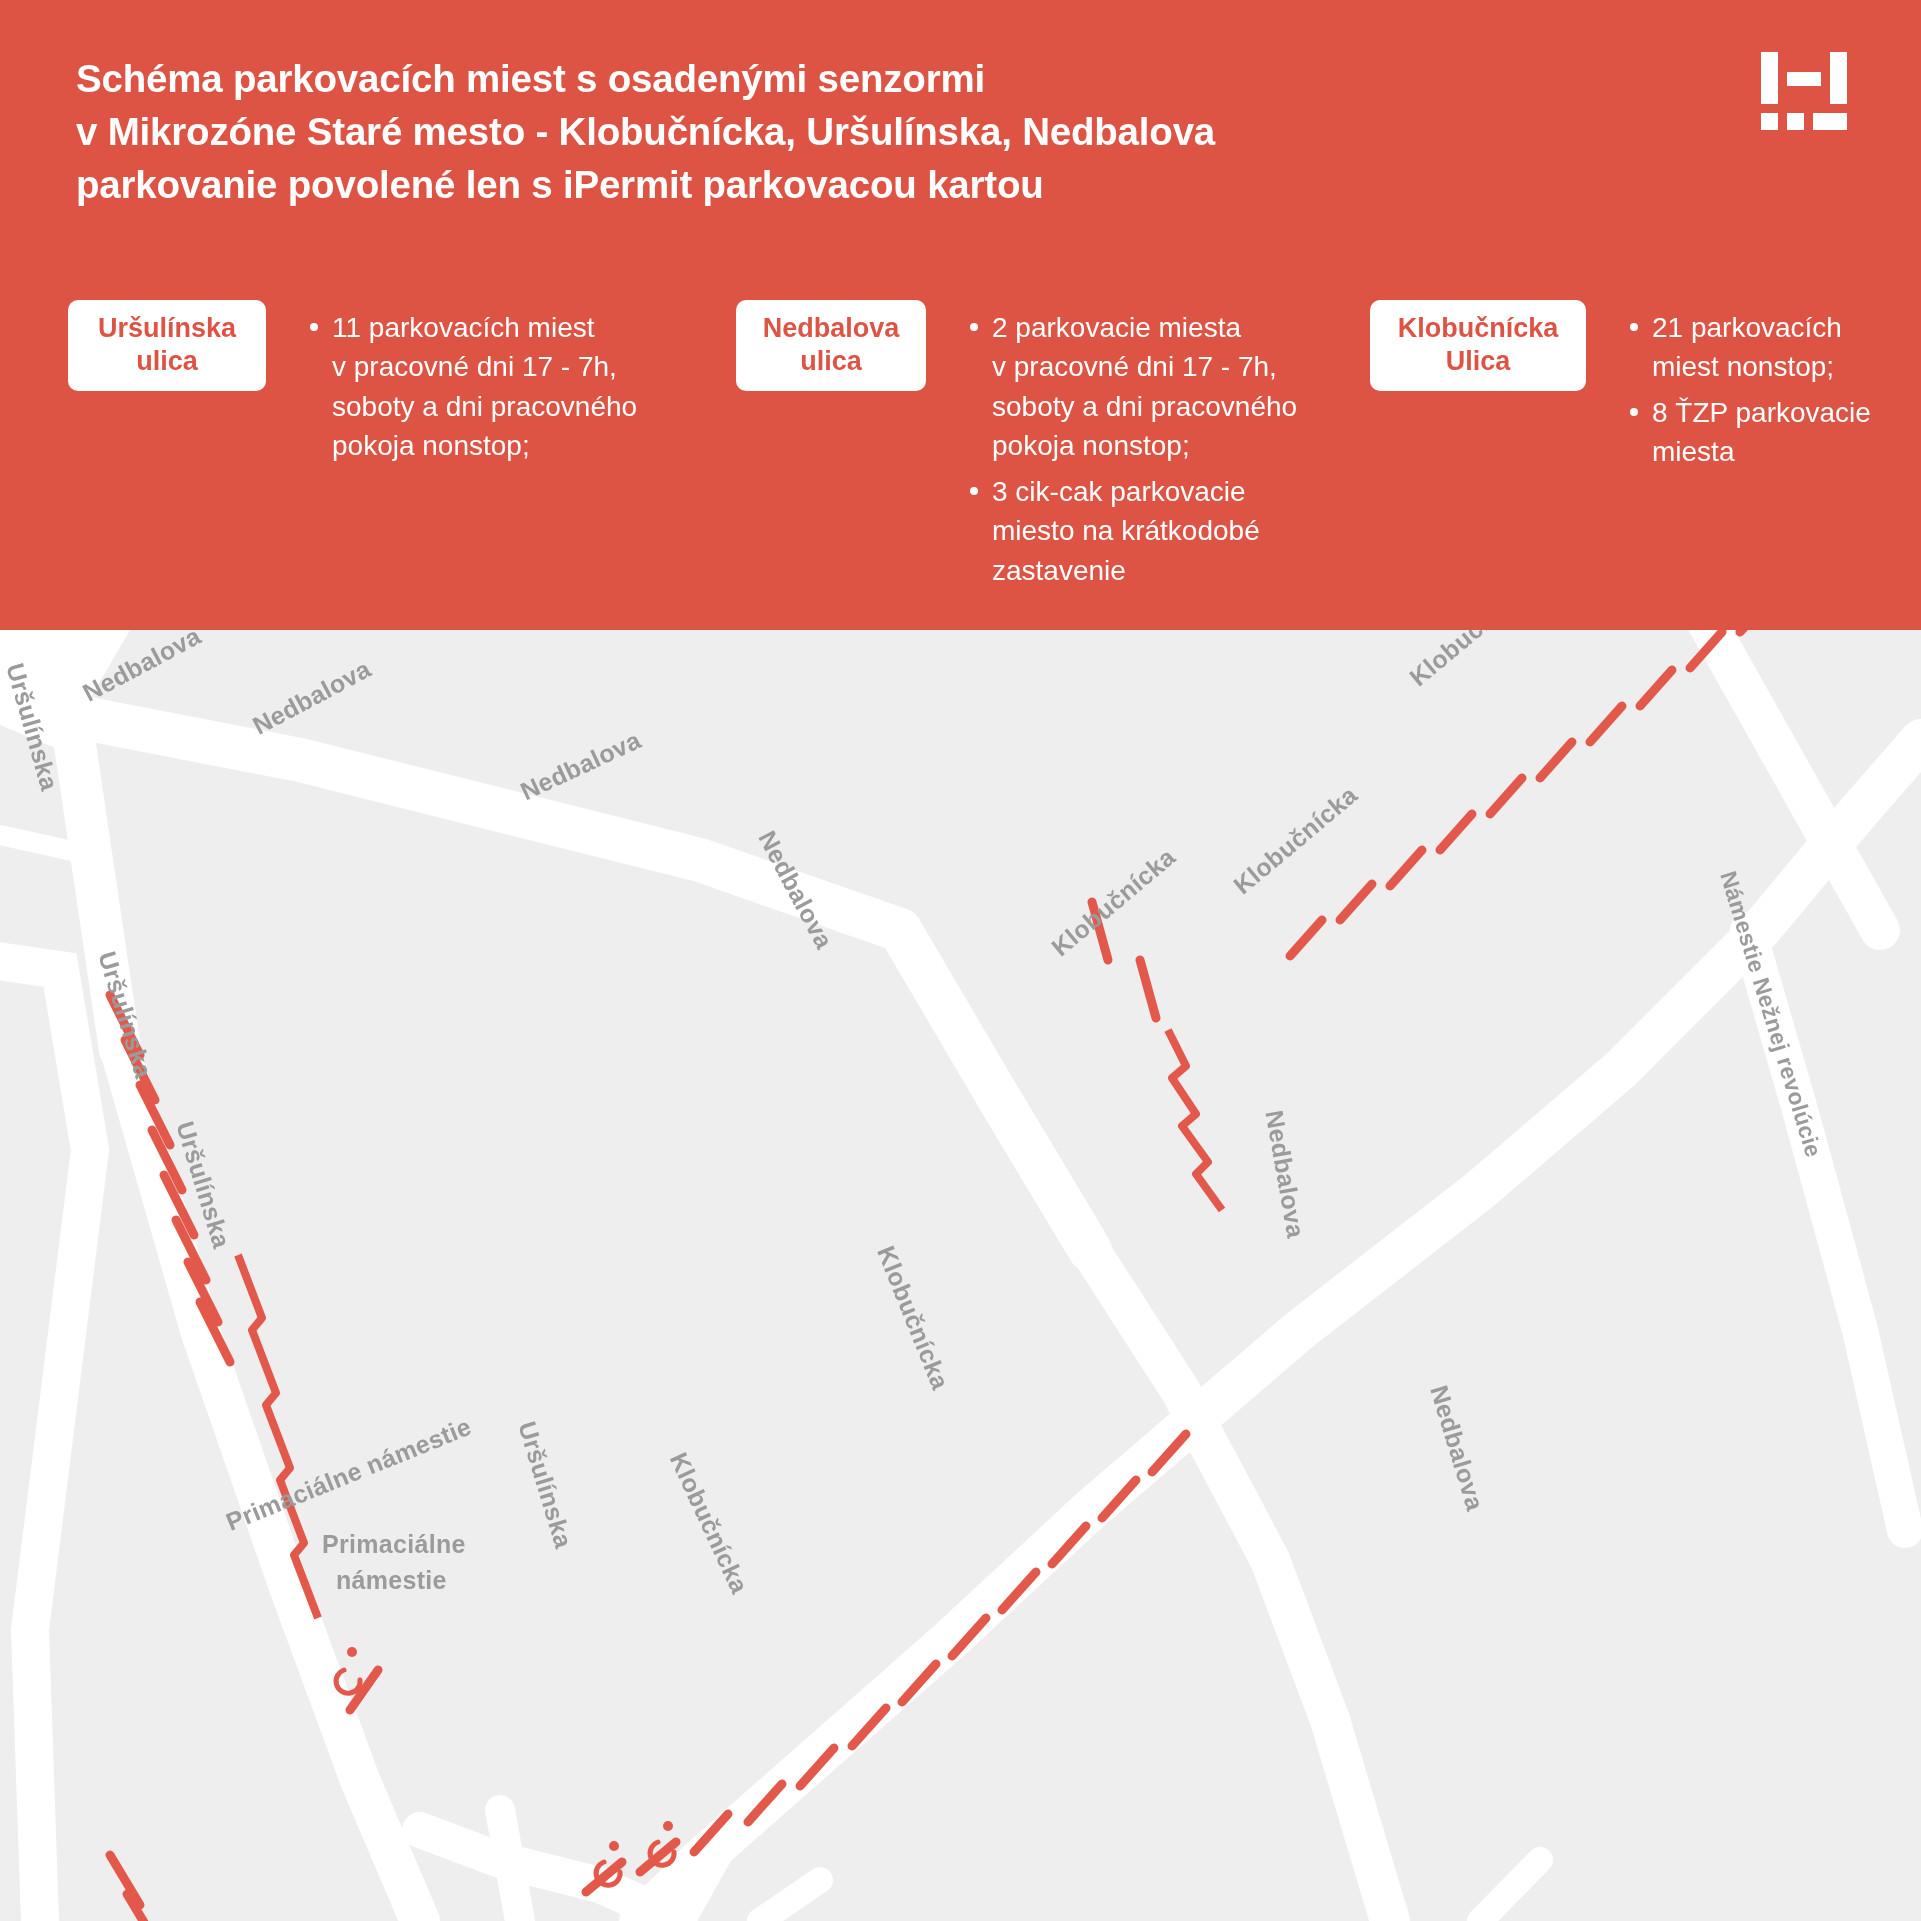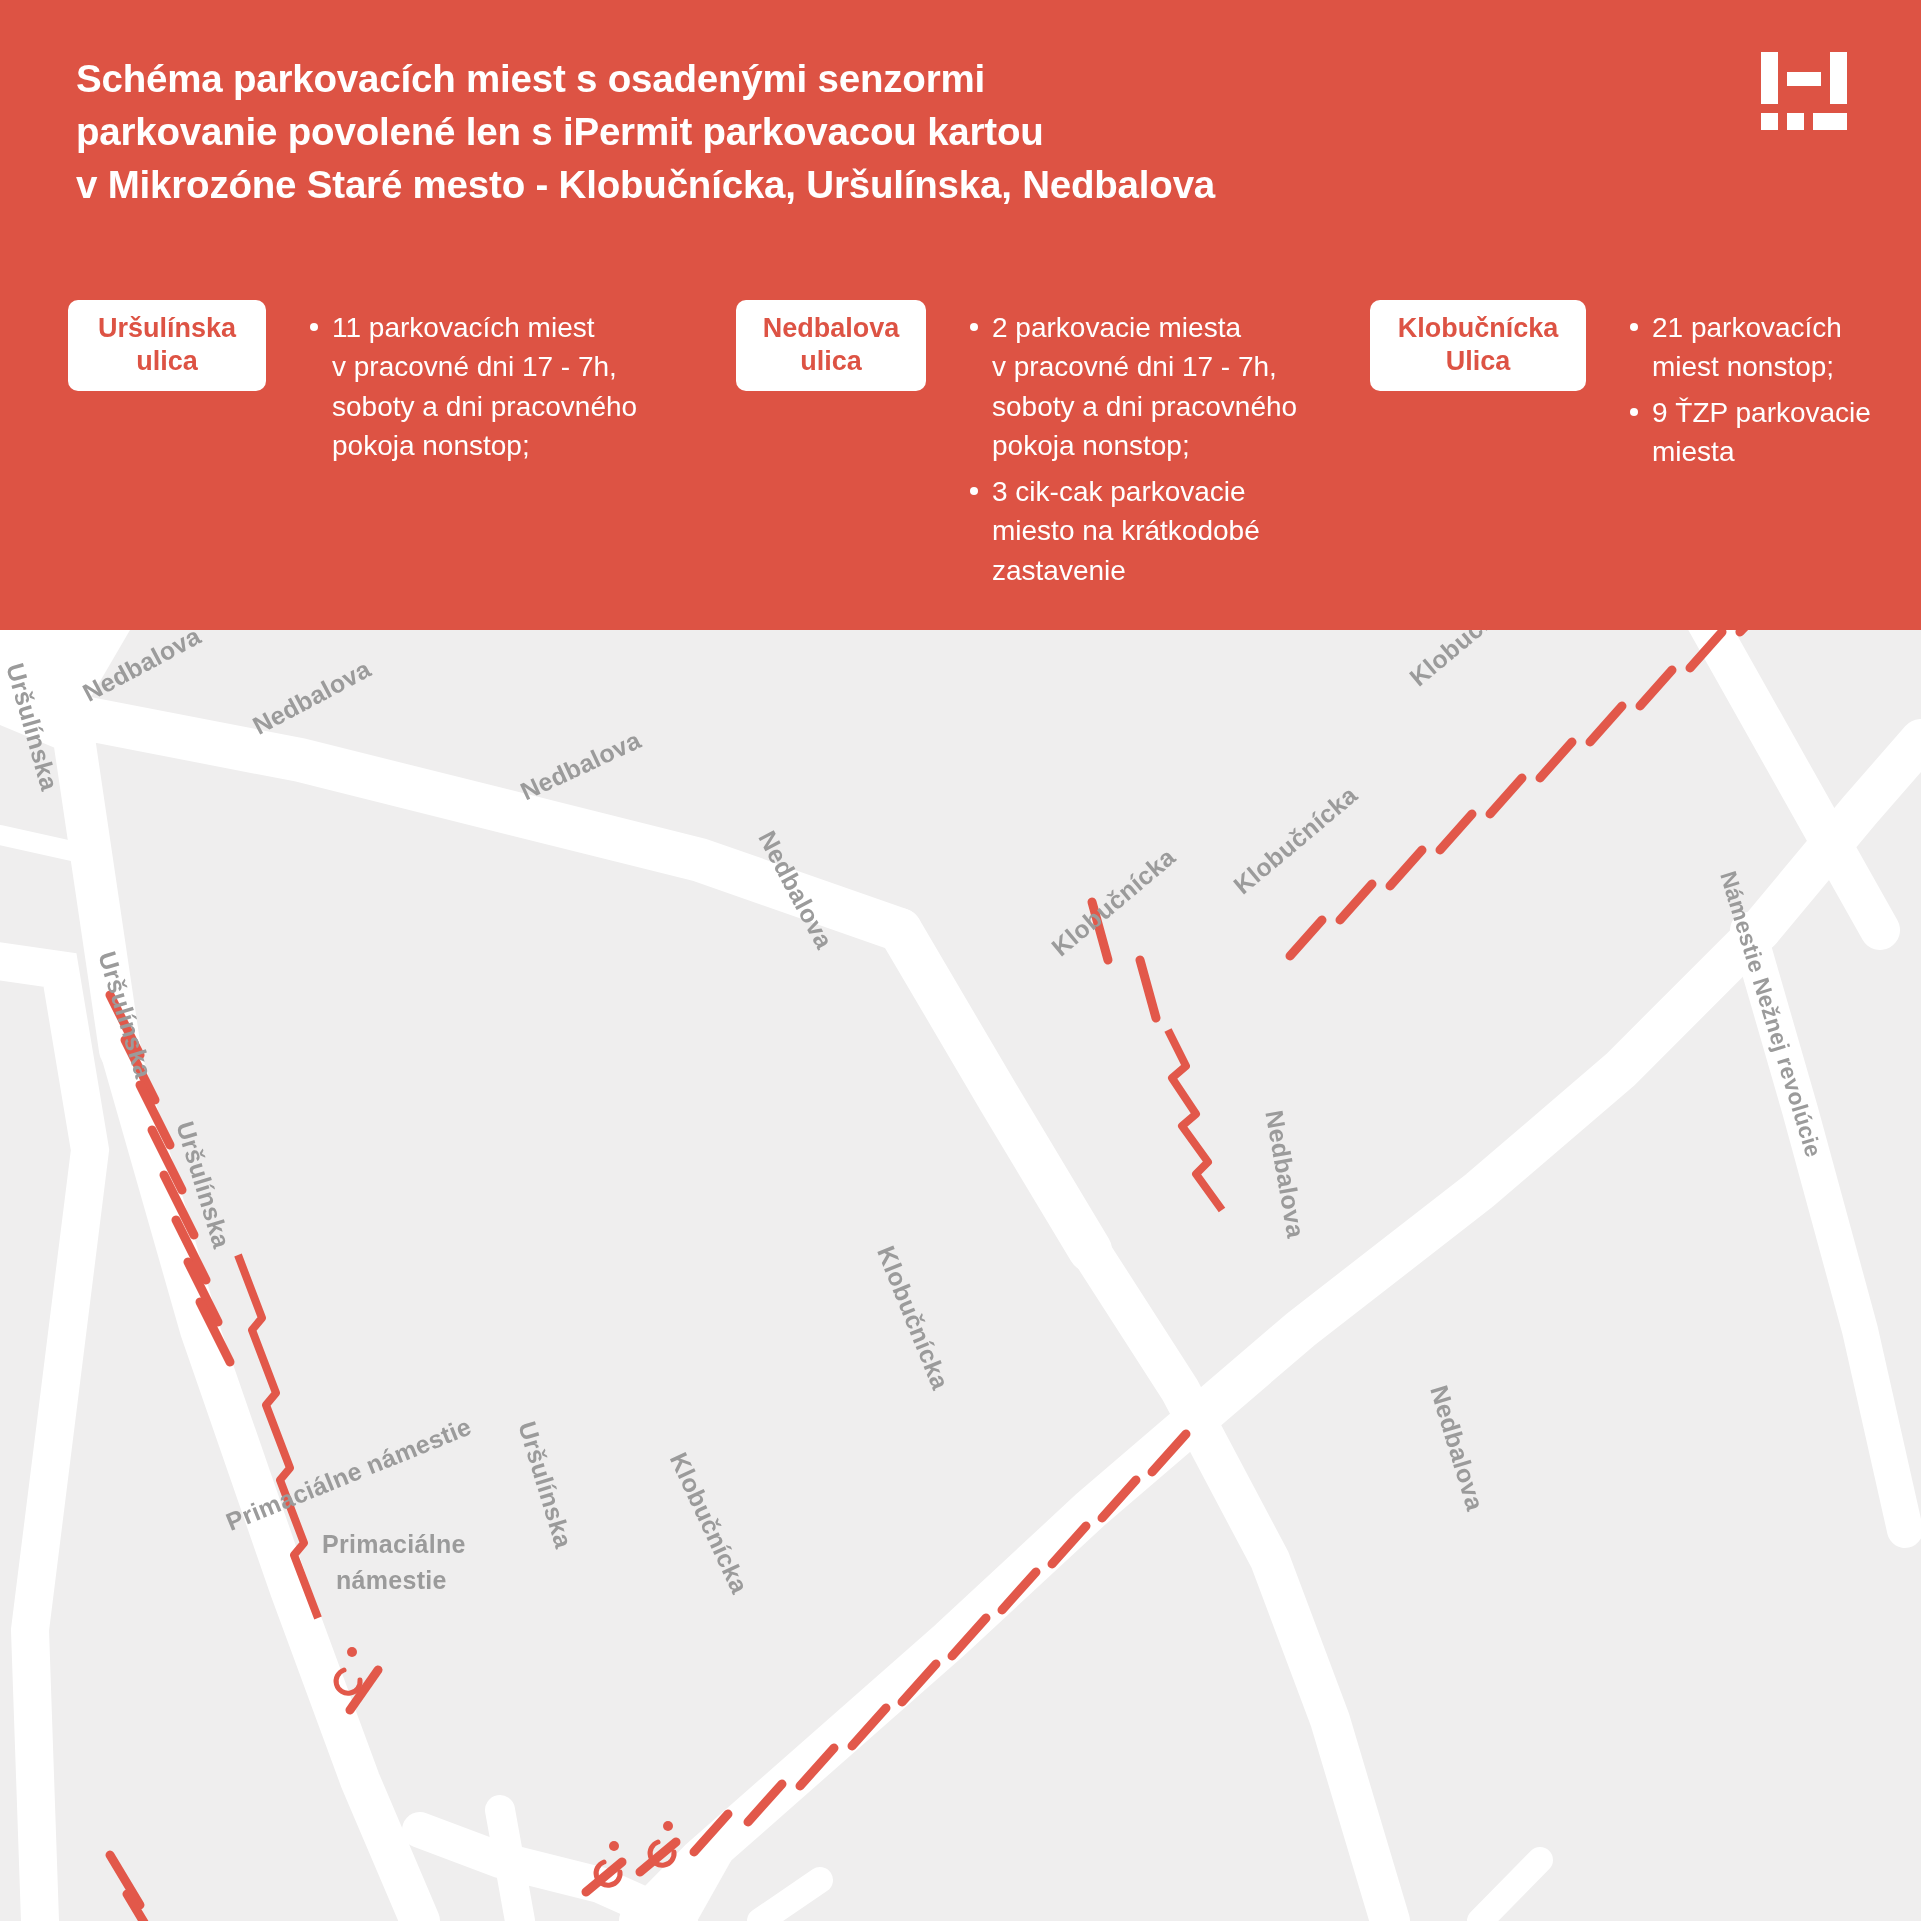--- a/index.html
+++ b/index.html
@@ -135,22 +135,22 @@
 </style>
 </head>
 <body>
 
 <div id="page">
 
   <div id="header">
 
     <div id="title">
       <span class="tline">Schéma parkovacích miest s osadenými senzormi</span>
+      <span class="tline">v Mikrozóne Staré mesto - Klobučnícka, Uršulínska, Nedbalova</span>
       <span class="tline">parkovanie povolené len s iPermit parkovacou kartou</span>
-      <span class="tline">v Mikrozóne Staré mesto - Klobučnícka, Uršulínska, Nedbalova</span>
     </div>
 
     <div id="logo">
       <div class="sq" style="left:0px;  top:0px;  width:17px; height:52px;"></div>
       <div class="sq" style="left:26px; top:20px; width:34px; height:14px;"></div>
       <div class="sq" style="left:69px; top:0px;  width:17px; height:52px;"></div>
       <div class="sq" style="left:0px;  top:61px; width:17px; height:17px;"></div>
       <div class="sq" style="left:26px; top:61px; width:17px; height:17px;"></div>
       <div class="sq" style="left:52px; top:61px; width:17px; height:17px;"></div>
       <div class="sq" style="left:69px; top:61px; width:17px; height:17px;"></div>
@@ -195,21 +195,21 @@
       <div class="pill">
         <span class="pl">Klobučnícka</span>
         <span class="pl">Ulica</span>
       </div>
       <ul class="bullets">
         <li>
           <span class="bl">21 parkovacích</span>
           <span class="bl">miest nonstop;</span>
         </li>
         <li>
-          <span class="bl">9 ŤZP parkovacie</span>
+          <span class="bl">8 ŤZP parkovacie</span>
           <span class="bl">miesta</span>
         </li>
       </ul>
     </div>
   </div>
 
   <div id="map">
 
     <svg width="1921" height="1291" viewBox="0 0 1921 1291">
       <g stroke="#ffffff" fill="none" stroke-linecap="round">

